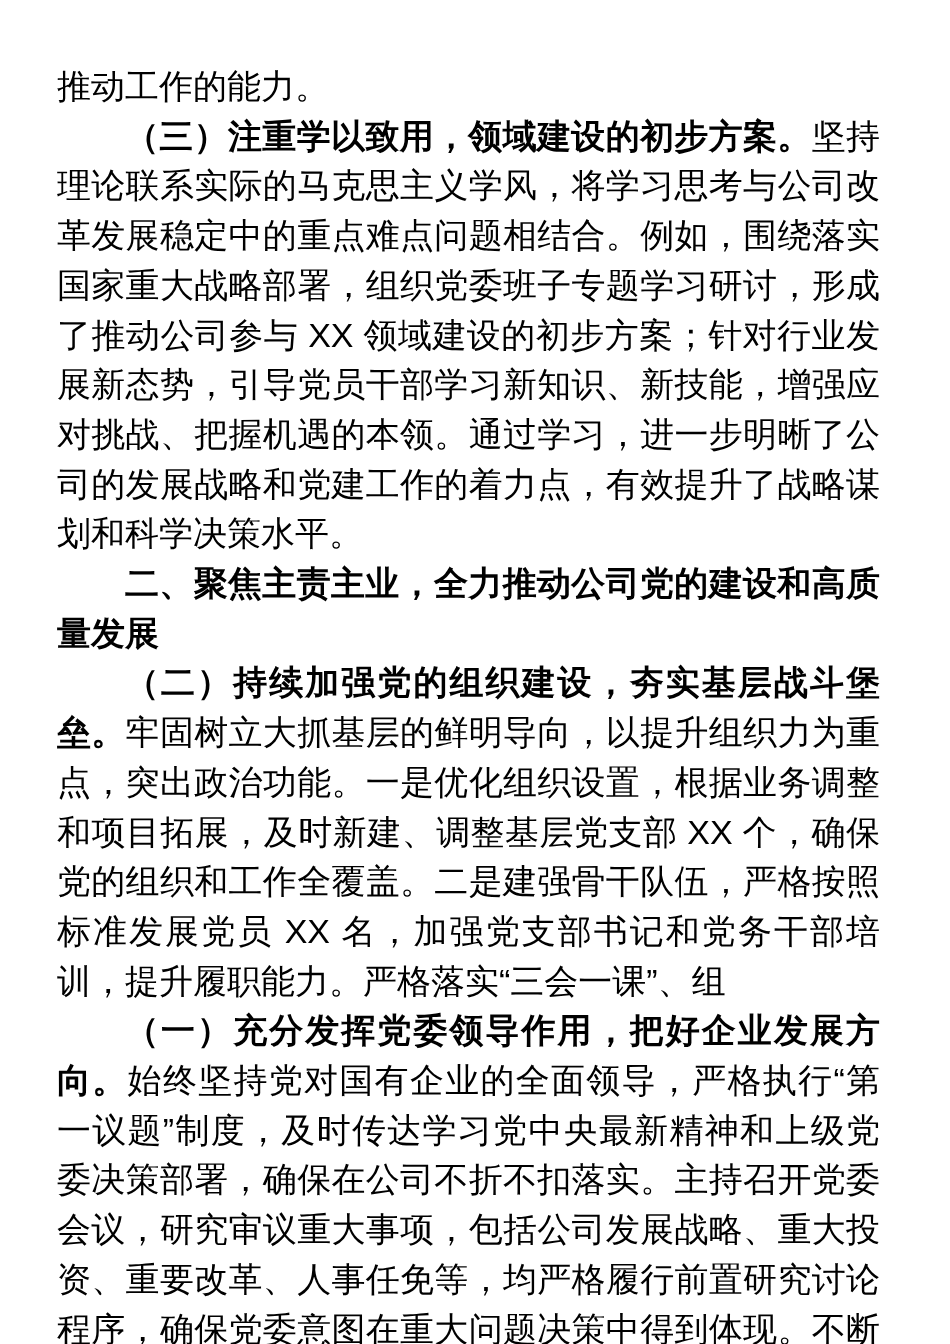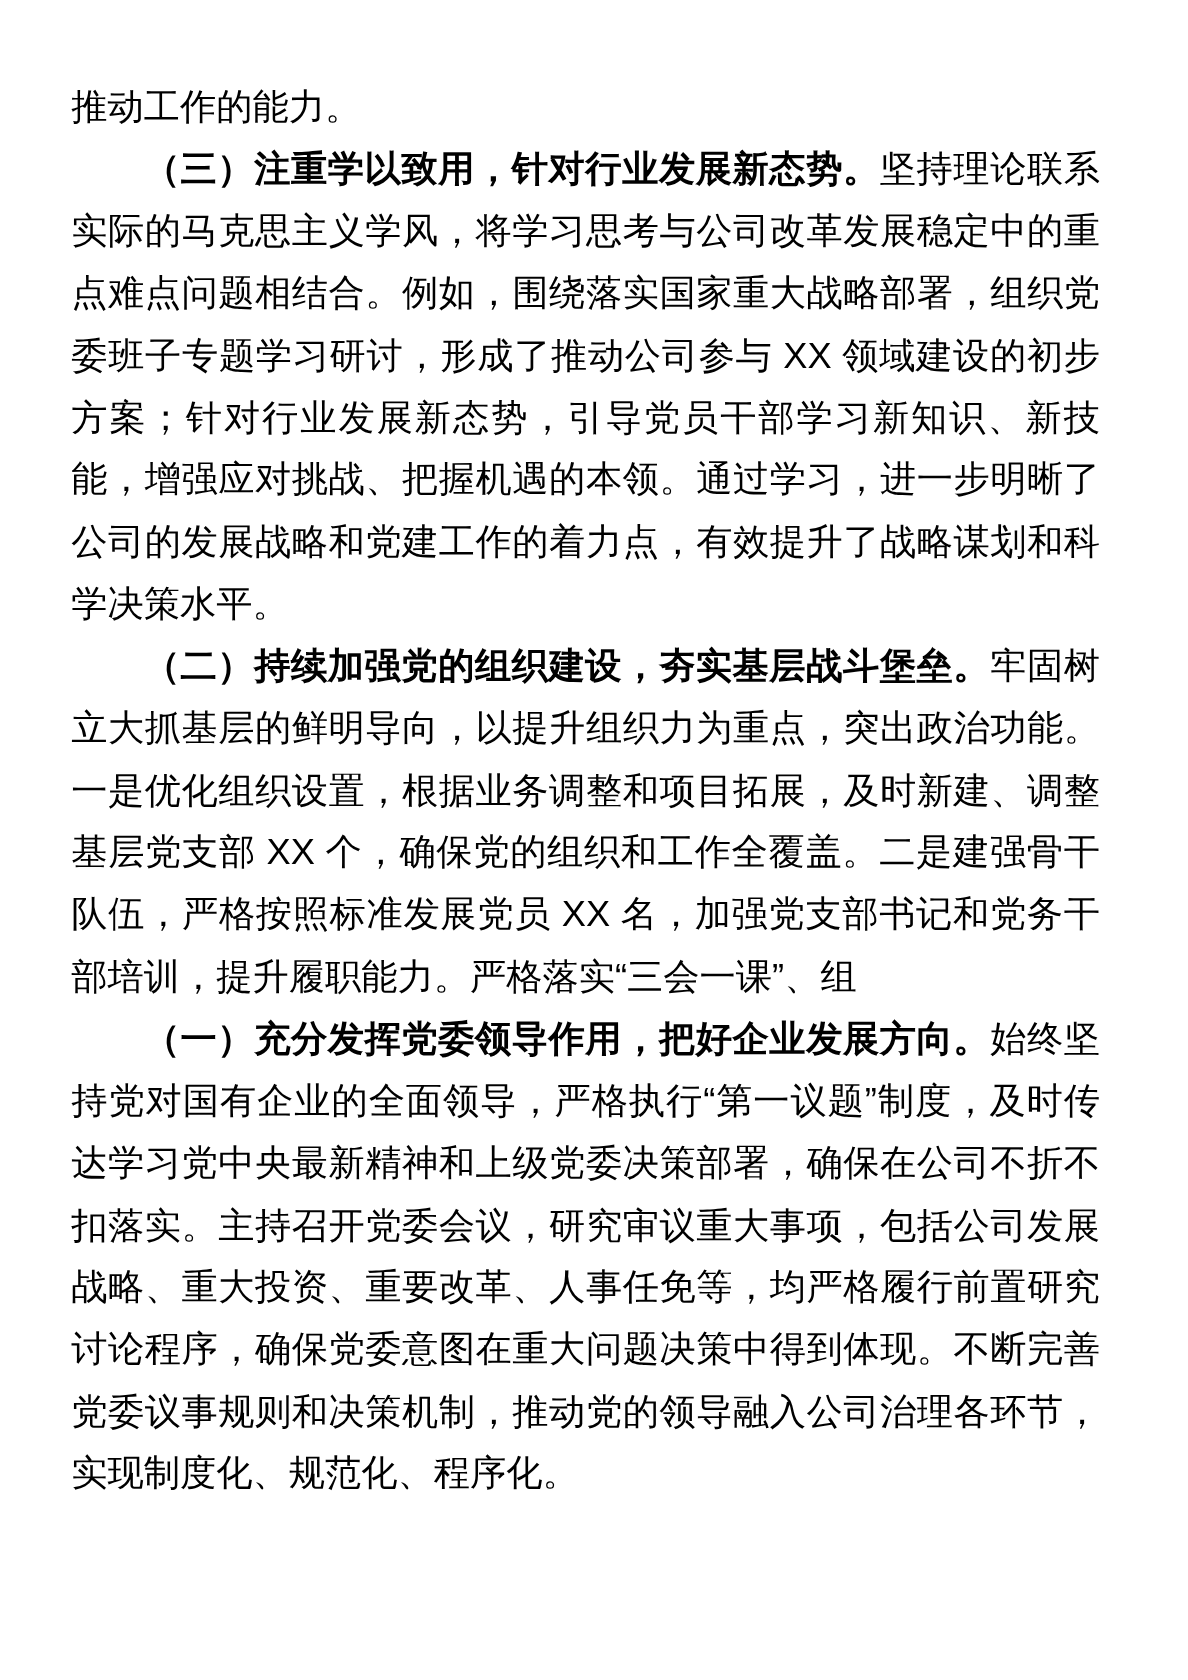--- a/index.html
+++ b/index.html
@@ -11,21 +11,21 @@
     height: 1344px;
     background: #ffffff;
     overflow: hidden;
   }
   .page {
     box-sizing: border-box;
     width: 950px;
     height: 1344px;
     padding: 62px 70px 0 57px;
     font-family: "Liberation Sans", "DejaVu Sans", sans-serif;
-    font-size: 29px;
+    font-size: 34px;
     line-height: 49.7px;
     color: #000000;
     text-align: justify;
     text-justify: inter-character;
     word-break: normal;
   }
   .para {
     margin: 0;
     padding: 0;
     text-align: justify;
@@ -39,16 +39,17 @@
   }
   .seg.bold {
     font-weight: 700;
   }
 </style>
 </head>
 <body style="background: rgb(255, 255, 255);">
 
 <div class="page" style="color: rgb(0, 0, 0);">
     <p class="para"><span class="seg">推动工作的能力。</span></p>
-    <p class="para indent"><span class="seg bold">（三）注重学以致用，针对行业发展新态势。</span><span class="seg">坚持理论联系实际的马克思主义学风，将学习思考与公司改革发展稳定中的重点难点问题相结合。例如，围绕落实国家重大战略部署，组织党委班子专题学习研讨，形成了推动公司参与 XX 领域建设的初步方案；针对行业发展新态势，引导党员干部学习新知识、新技能，增强应对挑战、把握机遇的本领。通过学习，进一步明晰了公司的发展战略和党建工作的着力点，有效提升了战略谋划和科学决策水平。</span></p>
+    <p class="para indent"><span class="seg bold">（三）注重学以致用，领域建设的初步方案。</span><span class="seg">坚持理论联系实际的马克思主义学风，将学习思考与公司改革发展稳定中的重点难点问题相结合。例如，围绕落实国家重大战略部署，组织党委班子专题学习研讨，形成了推动公司参与 XX 领域建设的初步方案；针对行业发展新态势，引导党员干部学习新知识、新技能，增强应对挑战、把握机遇的本领。通过学习，进一步明晰了公司的发展战略和党建工作的着力点，有效提升了战略谋划和科学决策水平。</span></p>
+    <p class="para indent"><span class="seg bold">二、聚焦主责主业，全力推动公司党的建设和高质量发展</span></p>
     <p class="para indent"><span class="seg bold">（二）持续加强党的组织建设，夯实基层战斗堡垒。</span><span class="seg">牢固树立大抓基层的鲜明导向，以提升组织力为重点，突出政治功能。一是优化组织设置，根据业务调整和项目拓展，及时新建、调整基层党支部 XX 个，确保党的组织和工作全覆盖。二是建强骨干队伍，严格按照标准发展党员 XX 名，加强党支部书记和党务干部培训，提升履职能力。严格落实“三会一课”、组</span></p>
     <p class="para indent"><span class="seg bold">（一）充分发挥党委领导作用，把好企业发展方向。</span><span class="seg">始终坚持党对国有企业的全面领导，严格执行“第一议题”制度，及时传达学习党中央最新精神和上级党委决策部署，确保在公司不折不扣落实。主持召开党委会议，研究审议重大事项，包括公司发展战略、重大投资、重要改革、人事任免等，均严格履行前置研究讨论程序，确保党委意图在重大问题决策中得到体现。不断完善党委议事规则和决策机制，推动党的领导融入公司治理各环节，实现制度化、规范化、程序化。</span></p>
   </div>
 
 </body></html>

